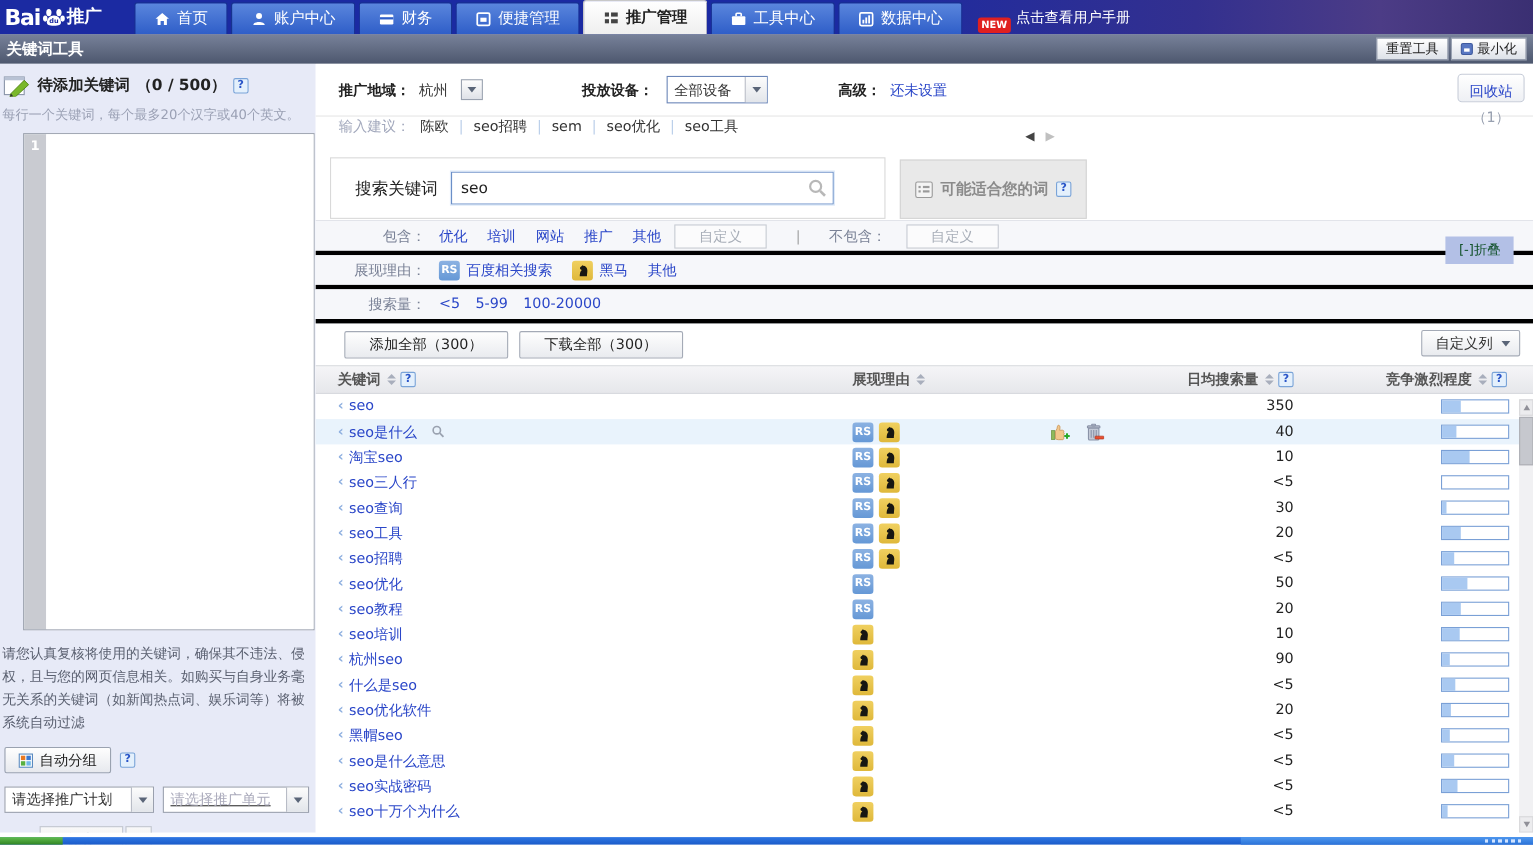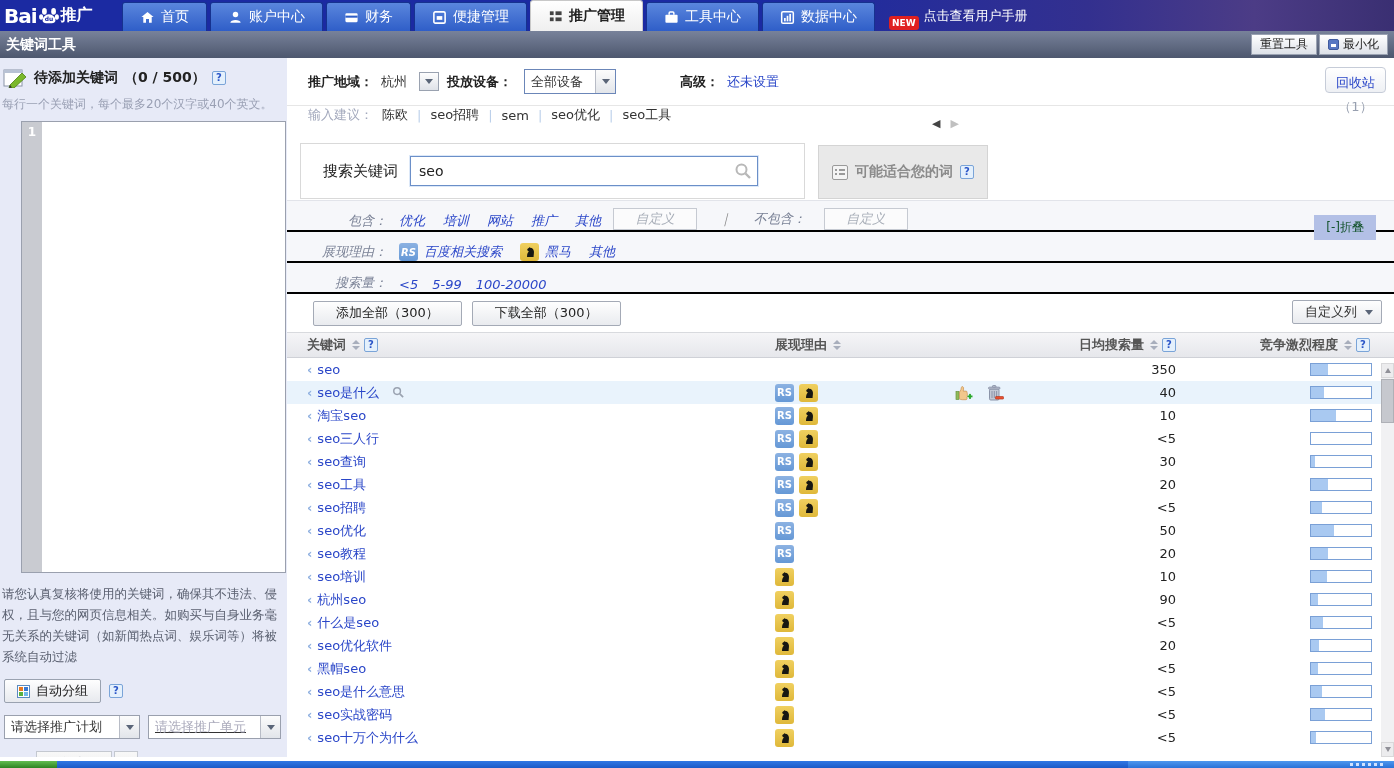--- a/index.html
+++ b/index.html
@@ -100,21 +100,21 @@
   .graytab { position:absolute; left:531px; top:2px; width:170px; height:54px; background:#e9e9e9; border:1px solid #d4d4d4;
     display:flex; align-items:center; justify-content:center; gap:7px; cursor:pointer; }
   .graytab .gt { color:#8b8b8b; font-weight:bold; font-size:14px; }
   .listico { width:16px; height:15px; border:1.5px solid #9a9a9a; border-radius:2px; position:relative; background:#f4f4f4; }
   .listico::before { content:""; position:absolute; left:2px; top:3px; width:2px; height:2px; background:#9a9a9a;
     box-shadow:0 4px 0 #9a9a9a; }
   .listico::after { content:""; position:absolute; left:6px; top:3px; right:2px; height:2px; background:#9a9a9a;
     box-shadow:0 4px 0 #9a9a9a; }
 
   .filters { border-top:1px solid #e2e4ea; }
-  .frow { height:31px; background:#f6f7fa; border-bottom:2px solid #000000; display:flex; align-items:flex-end;font-style:italic; }
+  .frow { height:31px; background:#f6f7fa; border-bottom:4px solid #000000; display:flex; align-items:center; }
   .flabel { width:100px; text-align:right; color:#7a8296; flex:none; }
   .flinks { display:flex; align-items:center; margin-left:12px; gap:18px; }
   .flink { color:#2a46c8; cursor:pointer; }
   .custom { width:84px; height:22px; background:#fbfbfc; border:1px solid #c6cad2; color:#a8aeb8;
     display:inline-flex; align-items:center; justify-content:center; cursor:pointer; }
   .fsep { color:#888; margin:0 4px; }
   .collapse { position:absolute; right:18px; top:157px; background:#b3c0e6; color:#14532d; font-size:12px;
     padding:4px 12px; cursor:pointer;text-align:right; }
   .rsbadge { width:19px; height:18px; background:linear-gradient(#8cb2e2,#6598d6); border-radius:3px; color:#fff;
     font-size:10px; font-weight:bold; display:inline-flex; align-items:center; justify-content:center; }
@@ -331,21 +331,21 @@
   </div>
 
   <div class="main">
 
     <div class="controls">
       <span class="lbl">推广地域：</span>
       <span>杭州</span>
       <span class="minidrop">
           <span class="caret"></span>
         </span>
-      <span class="lbl" style="">投放设备：</span>
+      <span class="lbl" style="margin-left:82px;">投放设备：</span>
       <div class="selectbox devsel">
         <span class="sv">全部设备</span>
         <span class="arr">
             <span class="caret"></span>
           </span>
       </div>
       <span class="lbl" style="margin-left:56px;">高级：</span>
       <a class="link">还未设置</a>
       <div class="recycle">
         <svg width="15" height="16" viewBox="0 0 15 16">

